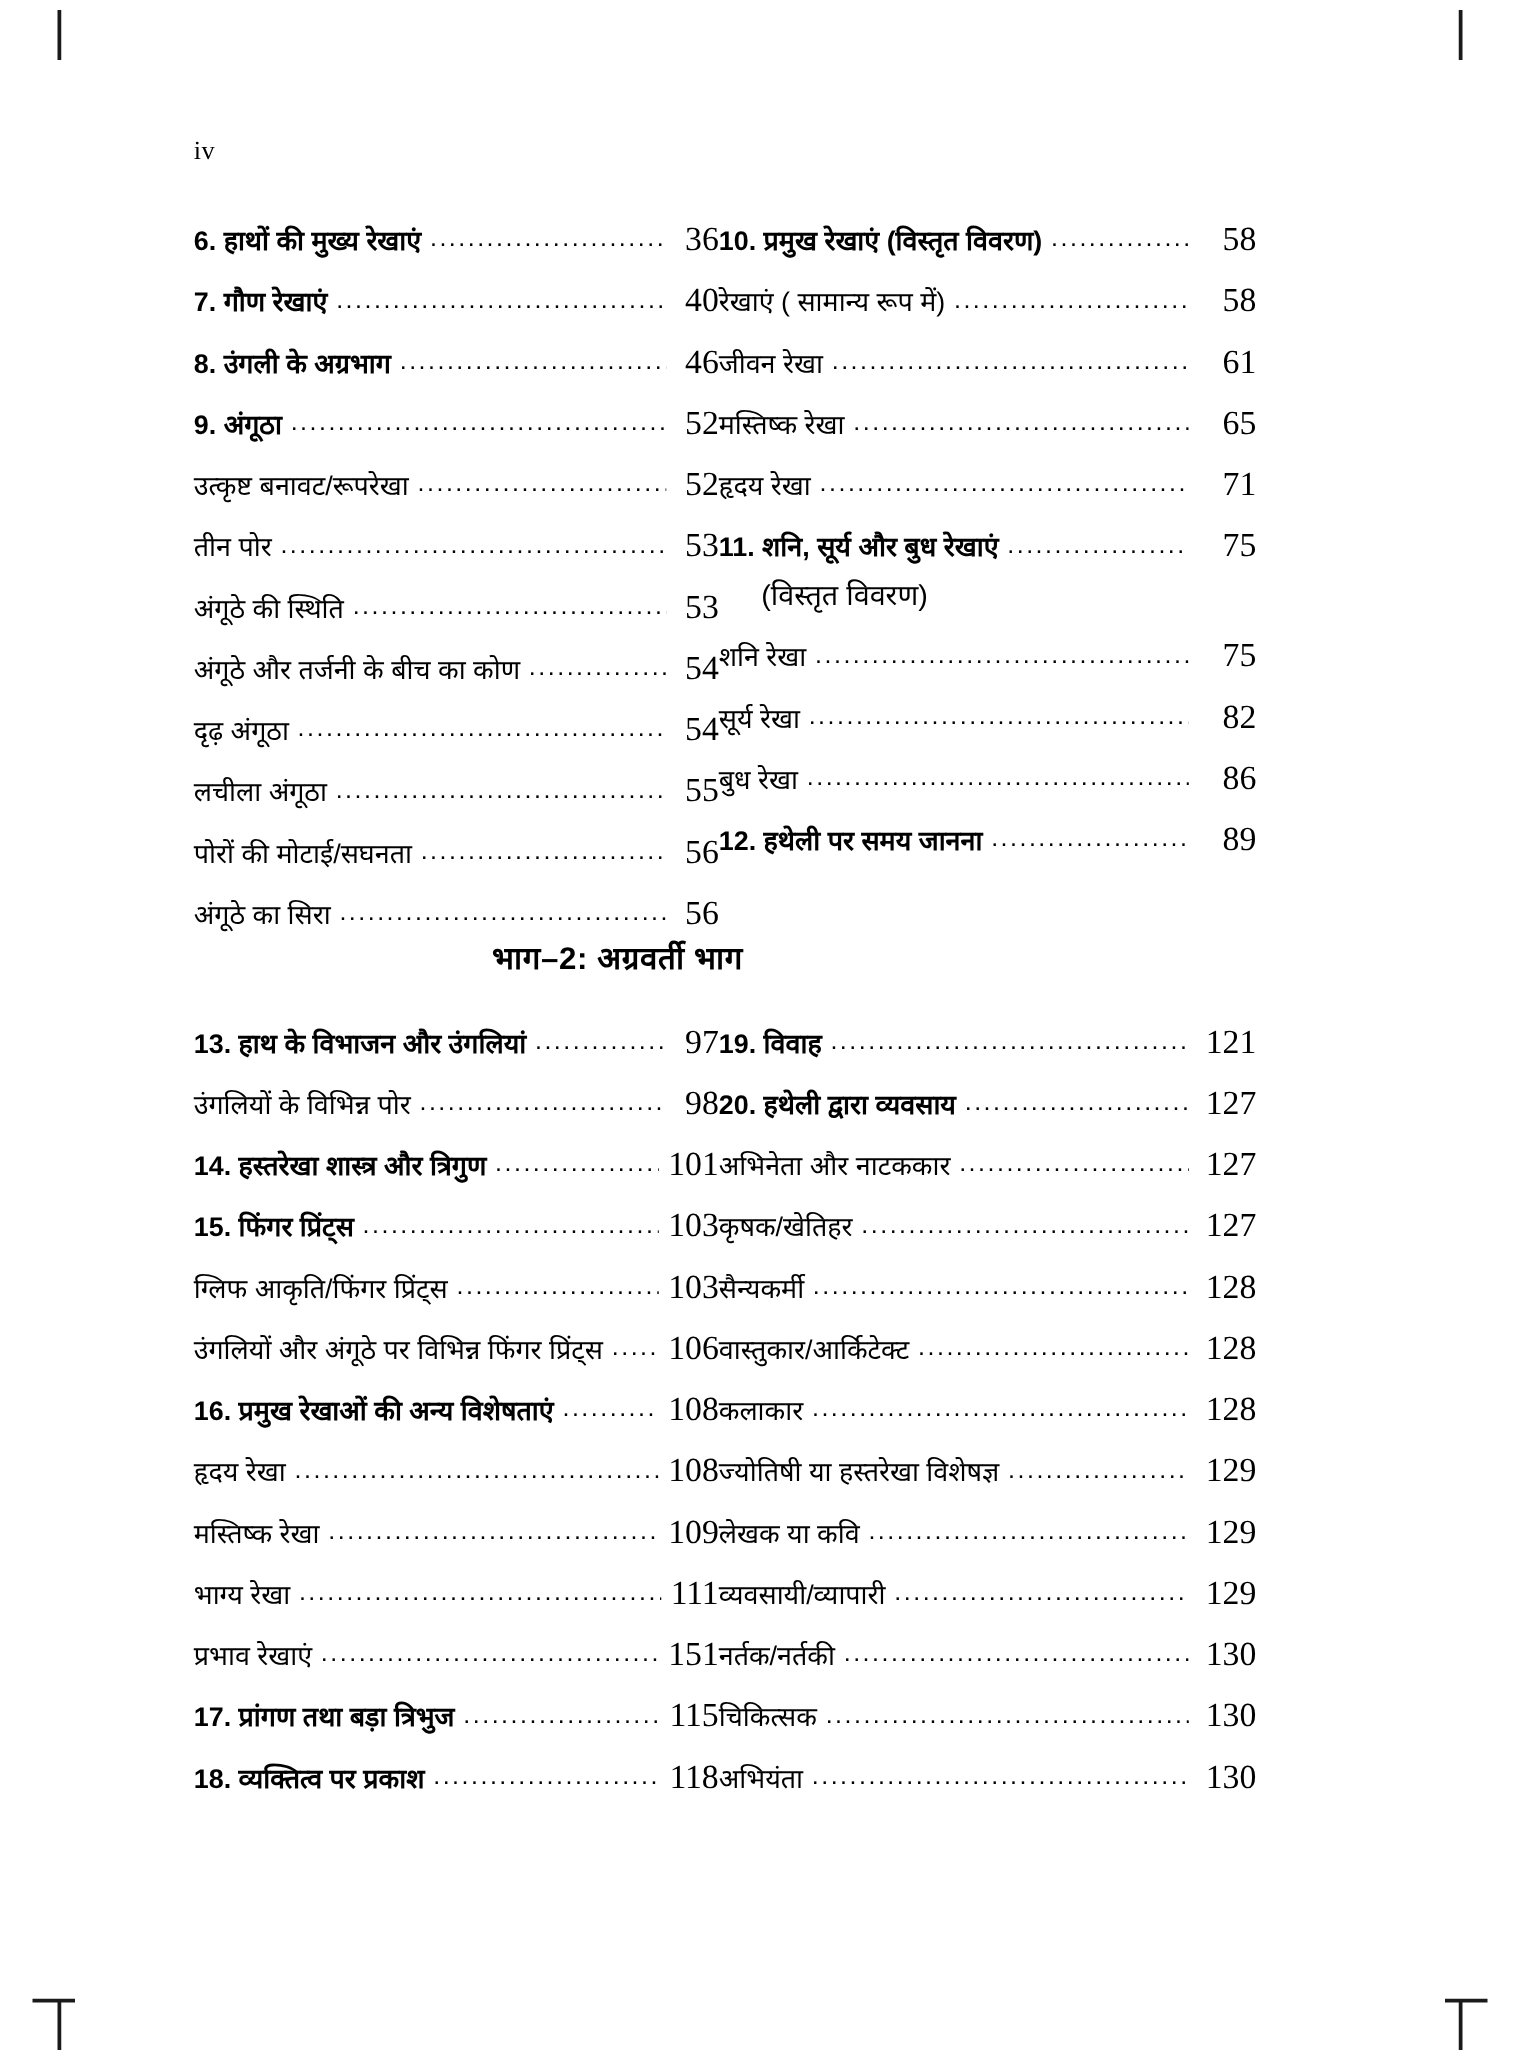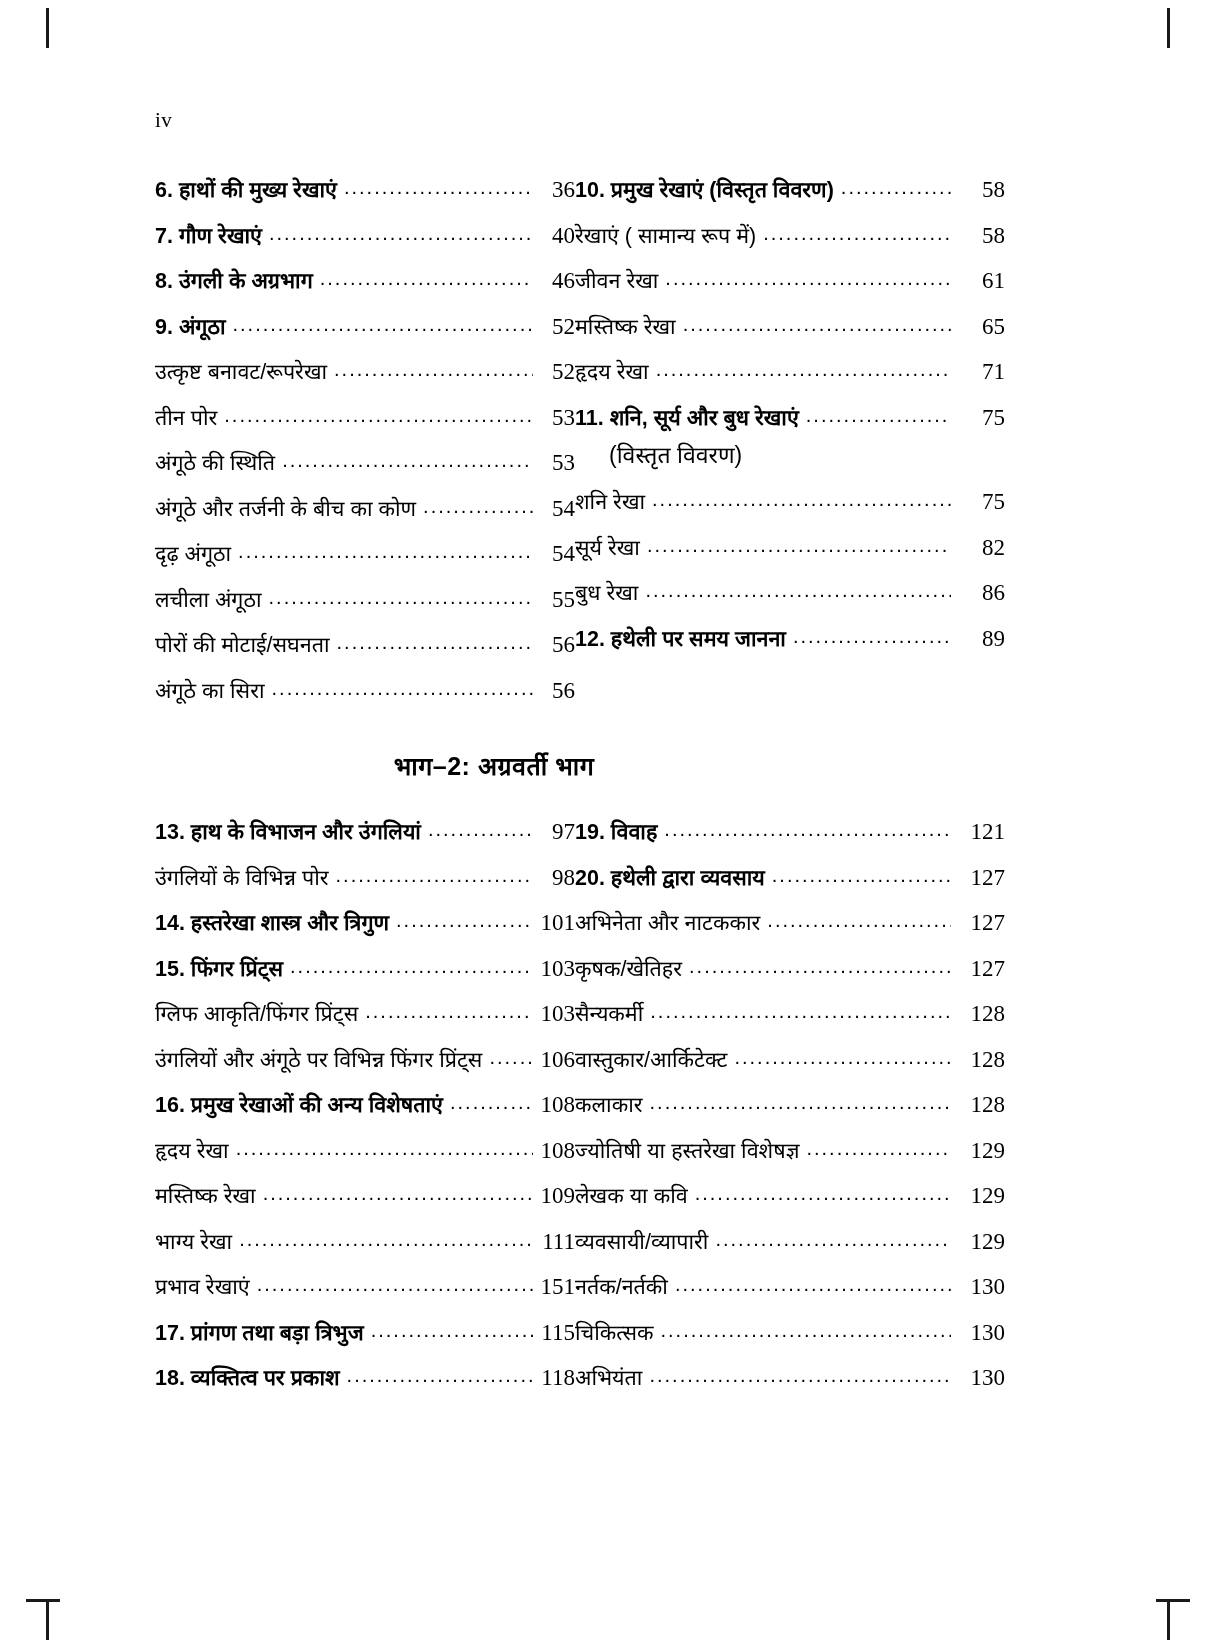--- a/index.html
+++ b/index.html
@@ -81,21 +81,21 @@
     letter-spacing: 2.0px;
     font-size: 20px;
     color: #000;
   }
   .pagenum {
     flex: 0 0 auto;
     padding-left: 8px;
     text-align: right;
     min-width: 34px;
     font-family: "Liberation Serif", "DejaVu Serif", serif;
-    font-size: 23px;
+    font-size: 27px;
   }
   .col.right .pagenum { min-width: 46px; }
 
   .subline {
     font-size: 23px;
     font-family: "Liberation Sans", "DejaVu Sans", sans-serif;
     margin-top: -13px;
     margin-bottom: 20px;
     padding-left: 34px;
   }

